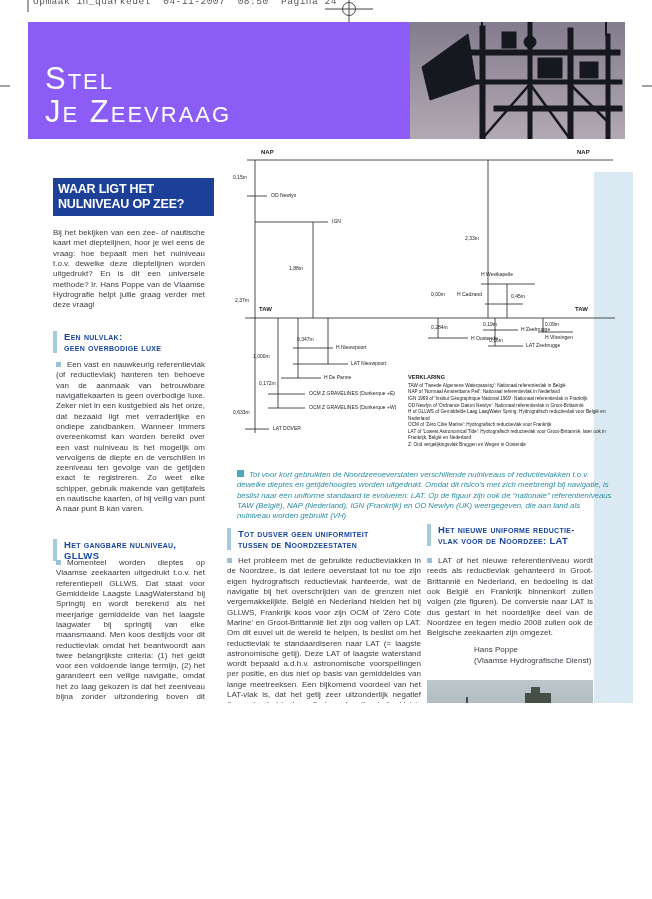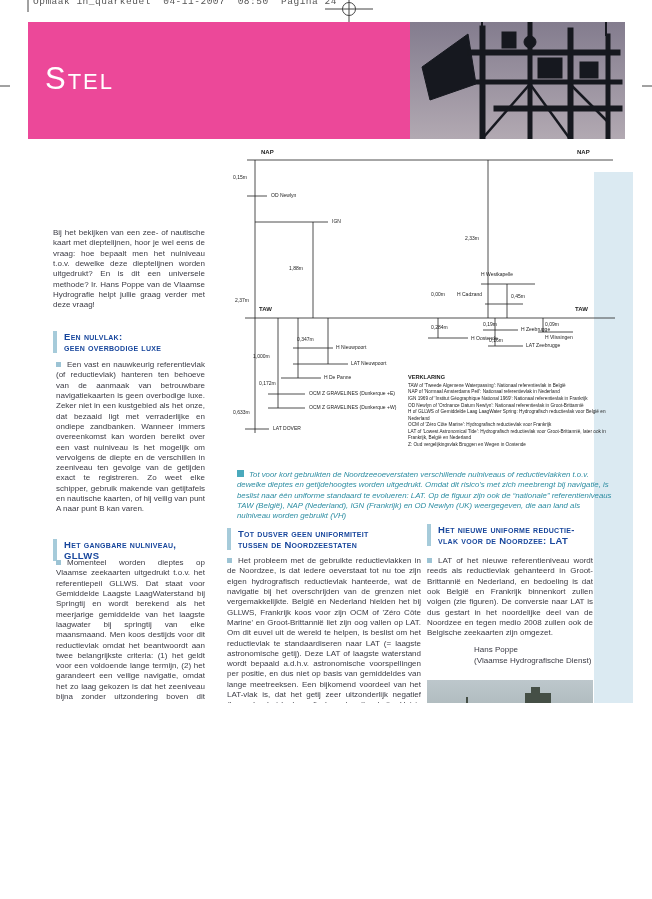--- a/index.html
+++ b/index.html
@@ -5,21 +5,21 @@
   html,body{margin:0;padding:0;background:#fff;}
   .page{position:relative;width:652px;height:703px;background:#ffffff;overflow:hidden;
         font-family:"Liberation Sans",sans-serif;}
   .abs{position:absolute;}
 
   
   .print-header{position:absolute;left:33px;top:-4px;font-family:"Liberation Mono",monospace;
     font-size:9.5px;color:#555;letter-spacing:.5px;white-space:pre;}
 
   
-  .banner{position:absolute;left:28px;top:22px;width:597px;height:117px;background:#ec4899;}
+  .banner{position:absolute;left:28px;top:22px;width:597px;height:117px;background:#8b5cf6;}
   .banner-title{position:absolute;left:17px;top:40px;color:#ffffff;
     font-variant:small-caps;font-size:31px;line-height:33px;letter-spacing:2px;font-weight:500;}
   .banner-photo{position:absolute;right:0;top:0;width:215px;height:117px;}
 
   
   .titlebox{position:absolute;left:53px;top:178px;width:152px;background:#1c3f97;color:#fff;
     font-weight:bold;font-size:12.5px;line-height:14.5px;padding:4px 4px 5px 5px;letter-spacing:-.2px;}
   .bodytext{font-size:8px;line-height:1.29;color:#3b3b44;text-align:justify;}
   .sechead{color:#17469c;font-weight:bold;font-variant:small-caps;font-size:9.5px;line-height:11px;
     letter-spacing:.3px;border-left:4px solid #a6cbda;padding-left:7px;}
@@ -108,23 +108,28 @@
         <rect x="128" y="36" width="24" height="20"></rect>
         <rect x="170" y="40" width="18" height="16"></rect>
         <rect x="92" y="10" width="14" height="16"></rect>
         <circle cx="120" cy="20" r="6"></circle>
         <line x1="196" y1="0" x2="196" y2="14" stroke-width="2"></line>
         <line x1="72" y1="0" x2="72" y2="8" stroke-width="2"></line>
       </g>
     </svg>
     <div class="banner-title">
       <div>Stel</div>
+      <div>Je Zeevraag</div>
     </div>
   </div>
 
+  <div class="titlebox">
+    <div>WAAR LIGT HET</div>
+    <div>NULNIVEAU OP ZEE?</div>
+  </div>
 
   <div class="abs bodytext" style="left:53px;top:228px;width:152px;">Bij het bekijken van een zee- of nautische kaart met dieptelijnen, hoor je wel eens de vraag: hoe bepaalt men het nulniveau t.o.v. dewelke deze dieptelijnen worden uitgedrukt? En is dit een universele methode? Ir. Hans Poppe van de Vlaamse Hydrografie helpt jullie graag verder met deze vraag!</div>
 
   <div class="abs sechead" style="left:53px;top:331px;width:150px;">
     <div>Een nulvlak:</div>
     <div>geen overbodige luxe</div>
   </div>
   <div class="abs bodytext" style="left:56px;top:360px;width:149px;">
     <span class="pbullet"></span><span>Een vast en nauwkeurig referentievlak (of reductievlak) hanteren ten behoeve van de aanmaak van betrouwbare navigatiekaarten is geen overbodige luxe. Zeker niet in een kustgebied als het onze, dat bezaaid ligt met verraderlijke en ondiepe zandbanken. Wanneer immers overeenkomst kan worden bereikt over een vast nulniveau is het mogelijk om vervolgens de diepte en de verschillen in zeeniveau ten gevolge van de getijden exact te registreren. Zo weet elke schipper, gebruik makende van getijtafels en nautische kaarten, of hij veilig van punt A naar punt B kan varen.</span>
   </div>

